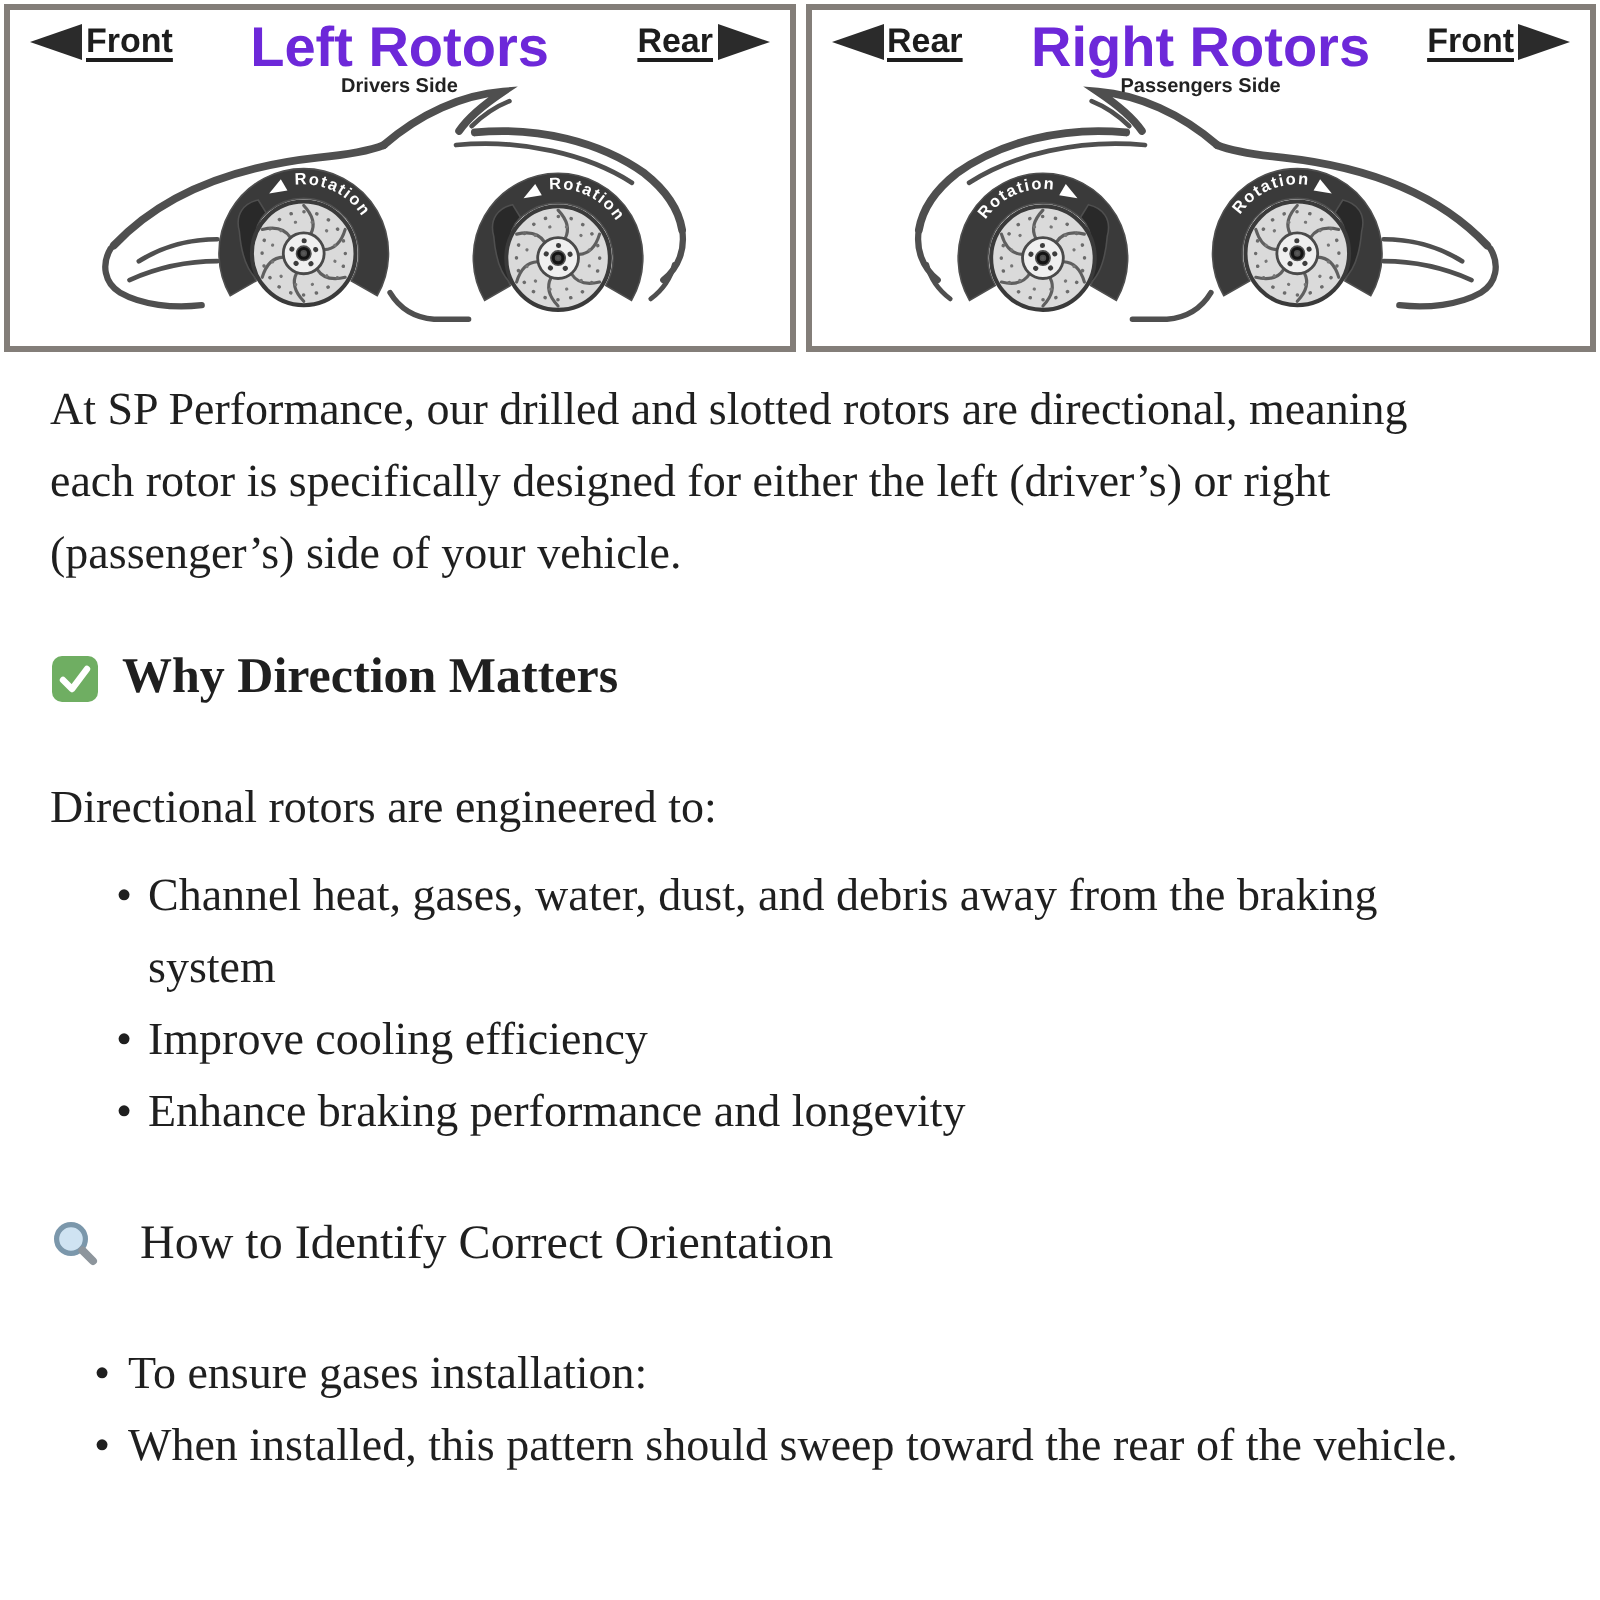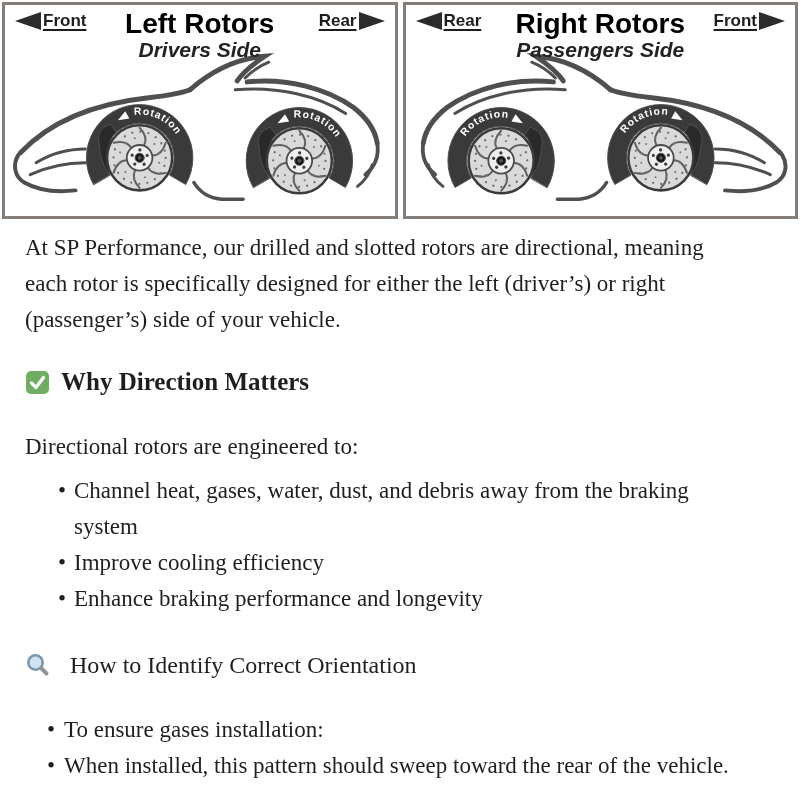--- a/index.html
+++ b/index.html
@@ -1,29 +1,29 @@
 <!DOCTYPE html>
 <html><head>
 <meta charset="utf-8">
 <style>
   html,body { margin:0; padding:0; background:#ffffff; }
   body { width:800px; font-family:"Liberation Serif", serif; color:#1f1f1f; }
 
   
   .panels { display:flex; gap:5px; padding:2px 2px 0 2px; box-sizing:border-box; }
-  .panel { position:relative; flex:1; height:217px; border:3px solid #837e79; background:#fff; box-sizing:border-box; }
+  .panel { position:relative; flex:1; height:174px; border:3px solid #837e79; background:#fff; box-sizing:border-box; }
   .panel svg.car { position:absolute; left:0; top:0; width:100%; height:100%; }
   .panel-header { position:absolute; top:6px; left:10px; right:10px; display:flex; justify-content:space-between; align-items:flex-start; z-index:2; font-family:"Liberation Sans", sans-serif; }
   .dir { display:flex; align-items:center; gap:2px; font-weight:bold; font-size:17px; color:#1d1d1d; }
   .dir .lbl { text-decoration:underline; text-decoration-thickness:2px; text-underline-offset:3px; }
   .tri-l { width:0; height:0; border-top:9px solid transparent; border-bottom:9px solid transparent; border-right:26px solid #2b2b2b; }
   .tri-r { width:0; height:0; border-top:9px solid transparent; border-bottom:9px solid transparent; border-left:26px solid #2b2b2b; }
   .titles { position:absolute; left:50%; transform:translateX(-50%); top:-2px; text-align:center; }
-  .p-title { font-size:28px; font-weight:bold; line-height:1.05; color:#000000; }
-  .p-sub { font-size:21px; font-weight:bold; font-style:italic; color:#222; }
+  .p-title { font-size:28px; font-weight:bold; line-height:1.05; color:#6d28d9; }
+  .p-sub { font-size:10px; font-weight:bold; color:#222; }
   svg .rot-txt { font-family:"Liberation Sans", sans-serif; font-weight:bold; font-size:10.5px; letter-spacing:1px; fill:#ffffff; }
 
   
   .article { padding:11px 28px 18px 25px; font-size:23px; line-height:36px; }
   .intro { margin:0 0 26px 0; max-width:700px;font-family:Liberation Serif, serif; }
   .sec-head { display:flex; align-items:center; gap:11px; margin:0 0 29px 0; }
   .sec-head.bold { font-weight:bold; font-size:25px;margin-top:16px; }
   .sec-head.normal { font-weight:normal; font-size:24px; gap:19px; }
   .lead { margin:0 0 8px 0; }
   ul.blist { list-style:none; margin:0 0 0 0; padding:0; }

